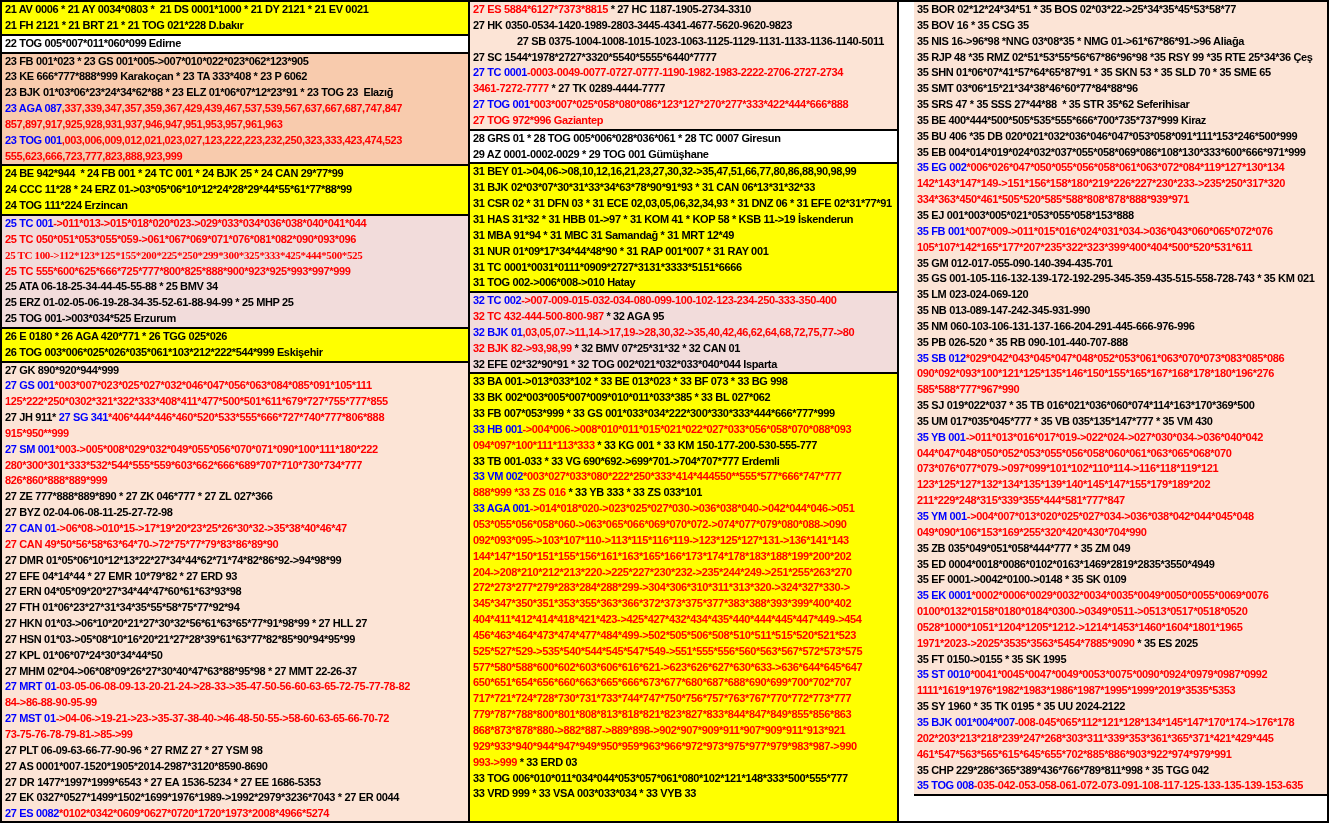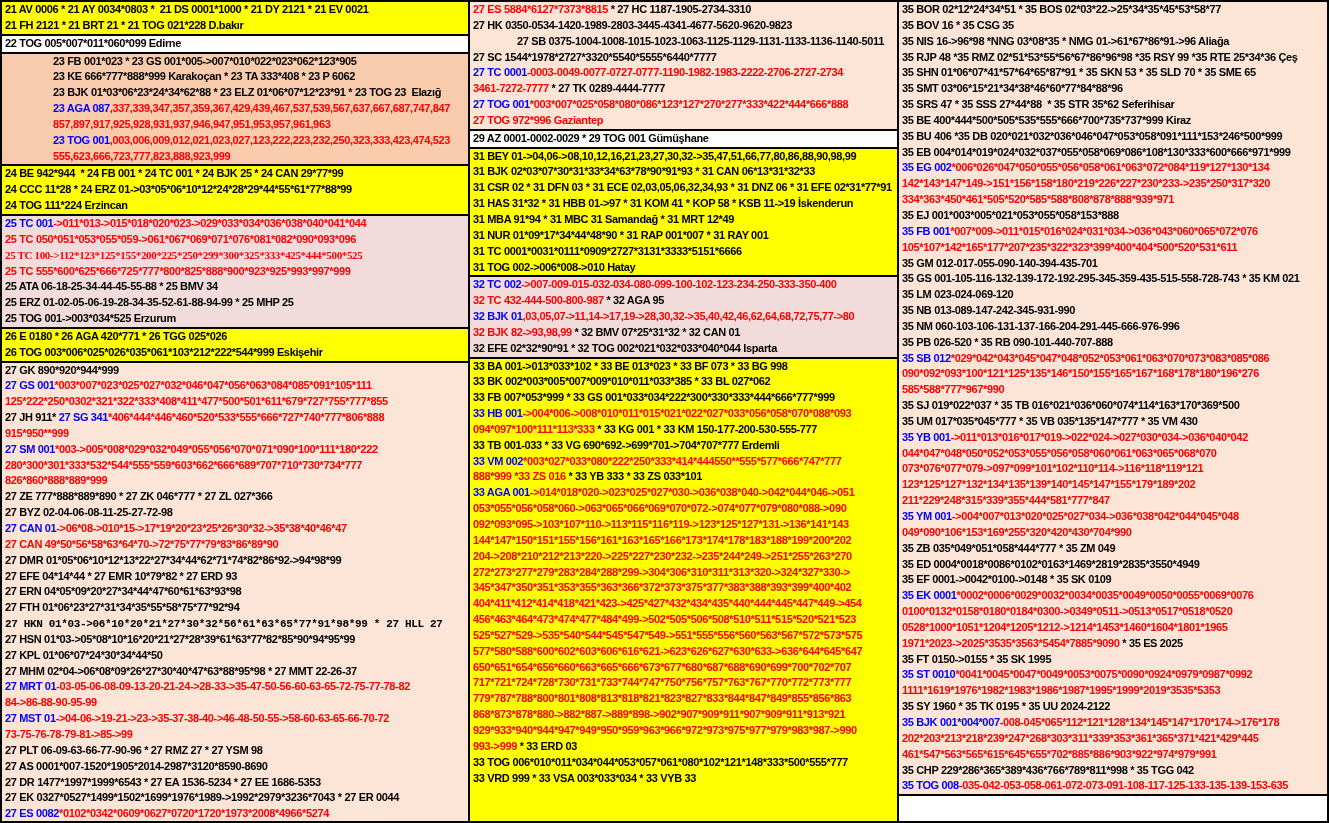--- a/index.html
+++ b/index.html
@@ -29,21 +29,21 @@
 
 <div id="sheet">
     <div class="col" style="width: 468px;">
       <div class="block" style="background: rgb(255, 255, 0);">
         <div class="row"><span class="seg" style="color: rgb(0, 0, 0);">21 AV 0006 * 21 AY 0034*0803 *  21 DS 0001*1000 * 21 DY 2121 * 21 EV 0021</span></div>
         <div class="row"><span class="seg" style="color: rgb(0, 0, 0);">21 FH 2121 * 21 BRT 21 * 21 TOG 021*228 D.bakır</span></div>
       </div>
       <div class="block" style="background: rgb(255, 255, 255);">
         <div class="row"><span class="seg" style="color: rgb(0, 0, 0);">22 TOG 005*007*011*060*099 Edirne</span></div>
       </div>
-      <div class="block" style="background: rgb(248, 203, 173); padding-left: 48px;">
+      <div class="block" style="background: rgb(248, 203, 173);">
         <div class="row"><span class="seg" style="color: rgb(0, 0, 0);">23 FB 001*023 * 23 GS 001*005-&gt;007*010*022*023*062*123*905</span></div>
         <div class="row"><span class="seg" style="color: rgb(0, 0, 0);">23 KE 666*777*888*999 Karakoçan * 23 TA 333*408 * 23 P 6062</span></div>
         <div class="row"><span class="seg" style="color: rgb(0, 0, 0);">23 BJK 01*03*06*23*24*34*62*88 * 23 ELZ 01*06*07*12*23*91 * 23 TOG 23  Elazığ</span></div>
         <div class="row"><span class="seg" style="color: rgb(0, 0, 255);">23 AGA 087</span><span class="seg" style="color: rgb(255, 0, 0);">,337,339,347,357,359,367,429,439,467,537,539,567,637,667,687,747,847</span></div>
         <div class="row"><span class="seg" style="color: rgb(255, 0, 0);">857,897,917,925,928,931,937,946,947,951,953,957,961,963</span></div>
         <div class="row"><span class="seg" style="color: rgb(0, 0, 255);">23 TOG 001</span><span class="seg" style="color: rgb(255, 0, 0);">,003,006,009,012,021,023,027,123,222,223,232,250,323,333,423,474,523</span></div>
         <div class="row"><span class="seg" style="color: rgb(255, 0, 0);">555,623,666,723,777,823,888,923,999</span></div>
       </div>
       <div class="block" style="background: rgb(255, 255, 0);">
         <div class="row"><span class="seg" style="color: rgb(0, 0, 0);">24 BE 942*944  * 24 FB 001 * 24 TC 001 * 24 BJK 25 * 24 CAN 29*77*99</span></div>
@@ -73,21 +73,21 @@
         <div class="row"><span class="seg" style="color: rgb(255, 0, 0);">280*300*301*333*532*544*555*559*603*662*666*689*707*710*730*734*777</span></div>
         <div class="row"><span class="seg" style="color: rgb(255, 0, 0);">826*860*888*889*999</span></div>
         <div class="row"><span class="seg" style="color: rgb(0, 0, 0);">27 ZE 777*888*889*890 * 27 ZK 046*777 * 27 ZL 027*366</span></div>
         <div class="row"><span class="seg" style="color: rgb(0, 0, 0);">27 BYZ 02-04-06-08-11-25-27-72-98</span></div>
         <div class="row"><span class="seg" style="color: rgb(0, 0, 255); margin-top: 12px;">27 CAN 01</span><span class="seg" style="color: rgb(255, 0, 0);">-&gt;06*08-&gt;010*15-&gt;17*19*20*23*25*26*30*32-&gt;35*38*40*46*47</span></div>
         <div class="row"><span class="seg" style="color: rgb(255, 0, 0);">27 CAN 49*50*56*58*63*64*70-&gt;72*75*77*79*83*86*89*90</span></div>
         <div class="row"><span class="seg" style="color: rgb(0, 0, 0);">27 DMR 01*05*06*10*12*13*22*27*34*44*62*71*74*82*86*92-&gt;94*98*99</span></div>
         <div class="row"><span class="seg" style="color: rgb(0, 0, 0);">27 EFE 04*14*44 * 27 EMR 10*79*82 * 27 ERD 93</span></div>
         <div class="row"><span class="seg" style="color: rgb(0, 0, 0);">27 ERN 04*05*09*20*27*34*44*47*60*61*63*93*98</span></div>
         <div class="row"><span class="seg" style="color: rgb(0, 0, 0);">27 FTH 01*06*23*27*31*34*35*55*58*75*77*92*94</span></div>
-        <div class="row"><span class="seg" style="color: rgb(0, 0, 0); font-family: Liberation Mono, monospace;">27 HKN 01*03-&gt;06*10*20*21*27*30*32*56*61*63*65*77*91*98*99 * 27 HLL 27</span></div>
+        <div class="row"><span class="seg" style="color: rgb(0, 0, 0);">27 HKN 01*03-&gt;06*10*20*21*27*30*32*56*61*63*65*77*91*98*99 * 27 HLL 27</span></div>
         <div class="row"><span class="seg" style="color: rgb(0, 0, 0);">27 HSN 01*03-&gt;05*08*10*16*20*21*27*28*39*61*63*77*82*85*90*94*95*99</span></div>
         <div class="row"><span class="seg" style="color: rgb(0, 0, 0);">27 KPL 01*06*07*24*30*34*44*50</span></div>
         <div class="row"><span class="seg" style="color: rgb(0, 0, 0);">27 MHM 02*04-&gt;06*08*09*26*27*30*40*47*63*88*95*98 * 27 MMT 22-26-37</span></div>
         <div class="row"><span class="seg" style="color: rgb(0, 0, 255);">27 MRT 01</span><span class="seg" style="color: rgb(255, 0, 0);">-03-05-06-08-09-13-20-21-24-&gt;28-33-&gt;35-47-50-56-60-63-65-72-75-77-78-82</span></div>
         <div class="row"><span class="seg" style="color: rgb(255, 0, 0);">84-&gt;86-88-90-95-99</span></div>
         <div class="row"><span class="seg" style="color: rgb(0, 0, 255);">27 MST 01</span><span class="seg" style="color: rgb(255, 0, 0);">-&gt;04-06-&gt;19-21-&gt;23-&gt;35-37-38-40-&gt;46-48-50-55-&gt;58-60-63-65-66-70-72</span></div>
         <div class="row"><span class="seg" style="color: rgb(255, 0, 0);">73-75-76-78-79-81-&gt;85-&gt;99</span></div>
         <div class="row"><span class="seg" style="color: rgb(0, 0, 0);">27 PLT 06-09-63-66-77-90-96 * 27 RMZ 27 * 27 YSM 98</span></div>
         <div class="row"><span class="seg" style="color: rgb(0, 0, 0);">27 AS 0001*007-1520*1905*2014-2987*3120*8590-8690</span></div>
         <div class="row"><span class="seg" style="color: rgb(0, 0, 0);">27 DR 1477*1997*1999*6543 * 27 EA 1536-5234 * 27 EE 1686-5353</span></div>
@@ -100,20 +100,21 @@
         <div class="row"><span class="seg" style="color: rgb(255, 0, 0);">27 ES 5884*6127*7373*8815</span><span class="seg" style="color: rgb(0, 0, 0);"> * 27 HC 1187-1905-2734-3310</span></div>
         <div class="row"><span class="seg" style="color: rgb(0, 0, 0);">27 HK 0350-0534-1420-1989-2803-3445-4341-4677-5620-9620-9823</span></div>
         <div class="row"><span class="seg" style="color: rgb(0, 0, 0); margin-left: 44px;">27 SB 0375-1004-1008-1015-1023-1063-1125-1129-1131-1133-1136-1140-5011</span></div>
         <div class="row"><span class="seg" style="color: rgb(0, 0, 0);">27 SC 1544*1978*2727*3320*5540*5555*6440*7777</span></div>
         <div class="row"><span class="seg" style="color: rgb(0, 0, 255);">27 TC 0001</span><span class="seg" style="color: rgb(255, 0, 0);">-0003-0049-0077-0727-0777-1190-1982-1983-2222-2706-2727-2734</span></div>
         <div class="row"><span class="seg" style="color: rgb(255, 0, 0);">3461-7272-7777</span><span class="seg" style="color: rgb(0, 0, 0);"> * 27 TK 0289-4444-7777</span></div>
         <div class="row"><span class="seg" style="color: rgb(0, 0, 255);">27 TOG 001</span><span class="seg" style="color: rgb(255, 0, 0);">*003*007*025*058*080*086*123*127*270*277*333*422*444*666*888</span></div>
         <div class="row"><span class="seg" style="color: rgb(255, 0, 0);">27 TOG 972*996 Gaziantep</span></div>
       </div>
       <div class="block" style="background: rgb(255, 255, 255);">
+        <div class="row"><span class="seg" style="color: rgb(0, 0, 0);">28 GRS 01 * 28 TOG 005*006*028*036*061 * 28 TC 0007 Giresun</span></div>
         <div class="row"><span class="seg" style="color: rgb(0, 0, 0);">29 AZ 0001-0002-0029 * 29 TOG 001 Gümüşhane</span></div>
       </div>
       <div class="block" style="background: rgb(255, 255, 0);">
         <div class="row"><span class="seg" style="color: rgb(0, 0, 0);">31 BEY 01-&gt;04,06-&gt;08,10,12,16,21,23,27,30,32-&gt;35,47,51,66,77,80,86,88,90,98,99</span></div>
         <div class="row"><span class="seg" style="color: rgb(0, 0, 0);">31 BJK 02*03*07*30*31*33*34*63*78*90*91*93 * 31 CAN 06*13*31*32*33</span></div>
         <div class="row"><span class="seg" style="color: rgb(0, 0, 0);">31 CSR 02 * 31 DFN 03 * 31 ECE 02,03,05,06,32,34,93 * 31 DNZ 06 * 31 EFE 02*31*77*91</span></div>
         <div class="row"><span class="seg" style="color: rgb(0, 0, 0);">31 HAS 31*32 * 31 HBB 01-&gt;97 * 31 KOM 41 * KOP 58 * KSB 11-&gt;19 İskenderun</span></div>
         <div class="row"><span class="seg" style="color: rgb(0, 0, 0);">31 MBA 91*94 * 31 MBC 31 Samandağ * 31 MRT 12*49</span></div>
         <div class="row"><span class="seg" style="color: rgb(0, 0, 0);">31 NUR 01*09*17*34*44*48*90 * 31 RAP 001*007 * 31 RAY 001</span></div>
         <div class="row"><span class="seg" style="color: rgb(0, 0, 0);">31 TC 0001*0031*0111*0909*2727*3131*3333*5151*6666</span></div>
@@ -149,21 +150,21 @@
         <div class="row"><span class="seg" style="color: rgb(255, 0, 0);">650*651*654*656*660*663*665*666*673*677*680*687*688*690*699*700*702*707</span></div>
         <div class="row"><span class="seg" style="color: rgb(255, 0, 0);">717*721*724*728*730*731*733*744*747*750*756*757*763*767*770*772*773*777</span></div>
         <div class="row"><span class="seg" style="color: rgb(255, 0, 0);">779*787*788*800*801*808*813*818*821*823*827*833*844*847*849*855*856*863</span></div>
         <div class="row"><span class="seg" style="color: rgb(255, 0, 0);">868*873*878*880-&gt;882*887-&gt;889*898-&gt;902*907*909*911*907*909*911*913*921</span></div>
         <div class="row"><span class="seg" style="color: rgb(255, 0, 0);">929*933*940*944*947*949*950*959*963*966*972*973*975*977*979*983*987-&gt;990</span></div>
         <div class="row"><span class="seg" style="color: rgb(255, 0, 0);">993-&gt;999</span><span class="seg" style="color: rgb(0, 0, 0);"> * 33 ERD 03</span></div>
         <div class="row"><span class="seg" style="color: rgb(0, 0, 0);">33 TOG 006*010*011*034*044*053*057*061*080*102*121*148*333*500*555*777</span></div>
         <div class="row"><span class="seg" style="color: rgb(0, 0, 0);">33 VRD 999 * 33 VSA 003*033*034 * 33 VYB 33</span></div>
       </div>
     </div>
-    <div class="col" style="width: 428px;">
+    <div class="col" style="width: 428px; padding-left: 15px;">
       <div class="block" style="background: rgb(252, 228, 214);">
         <div class="row"><span class="seg" style="color: rgb(0, 0, 0);">35 BOR 02*12*24*34*51 * 35 BOS 02*03*22-&gt;25*34*35*45*53*58*77</span></div>
         <div class="row"><span class="seg" style="color: rgb(0, 0, 0);">35 BOV 16 * 35 CSG 35</span></div>
         <div class="row"><span class="seg" style="color: rgb(0, 0, 0);">35 NIS 16-&gt;96*98 *NNG 03*08*35 * NMG 01-&gt;61*67*86*91-&gt;96 Aliağa</span></div>
         <div class="row"><span class="seg" style="color: rgb(0, 0, 0);">35 RJP 48 *35 RMZ 02*51*53*55*56*67*86*96*98 *35 RSY 99 *35 RTE 25*34*36 Çeş</span></div>
         <div class="row"><span class="seg" style="color: rgb(0, 0, 0);">35 SHN 01*06*07*41*57*64*65*87*91 * 35 SKN 53 * 35 SLD 70 * 35 SME 65</span></div>
         <div class="row"><span class="seg" style="color: rgb(0, 0, 0);">35 SMT 03*06*15*21*34*38*46*60*77*84*88*96</span></div>
         <div class="row"><span class="seg" style="color: rgb(0, 0, 0);">35 SRS 47 * 35 SSS 27*44*88  * 35 STR 35*62 Seferihisar</span></div>
         <div class="row"><span class="seg" style="color: rgb(0, 0, 0);">35 BE 400*444*500*505*535*555*666*700*735*737*999 Kiraz</span></div>
         <div class="row"><span class="seg" style="color: rgb(0, 0, 0);">35 BU 406 *35 DB 020*021*032*036*046*047*053*058*091*111*153*246*500*999</span></div>

